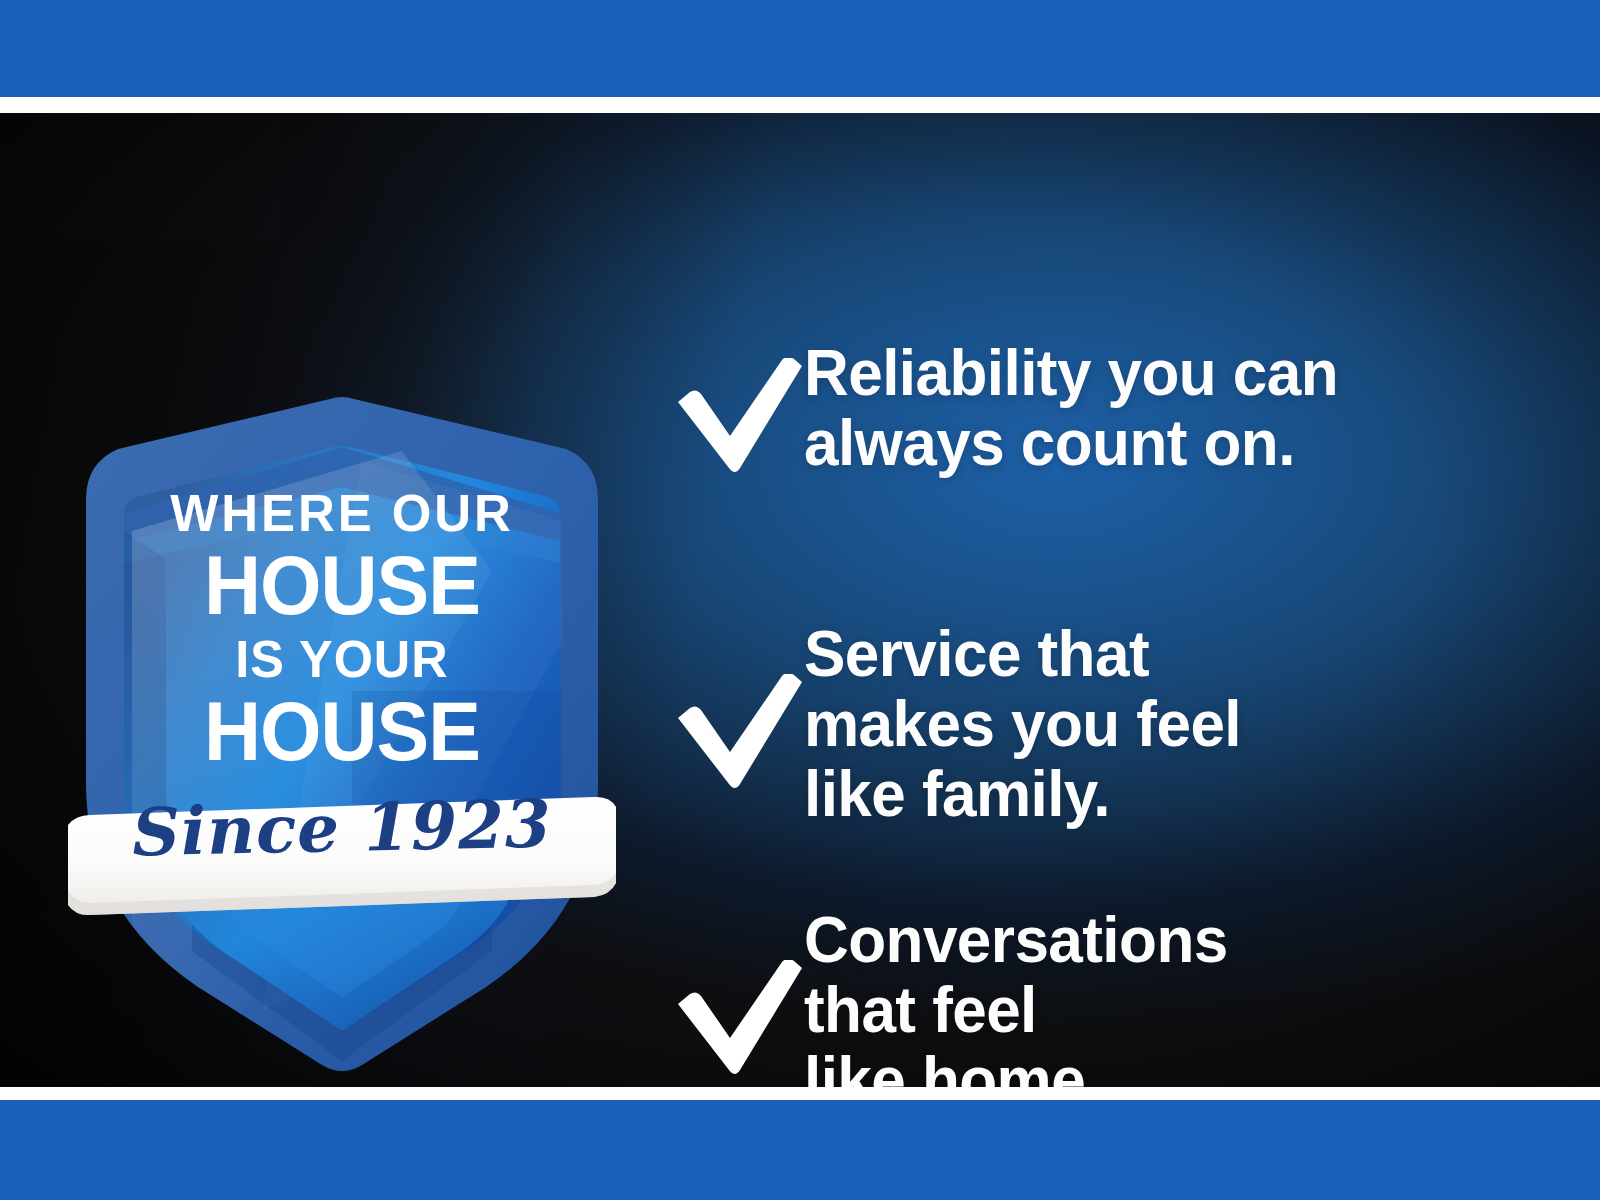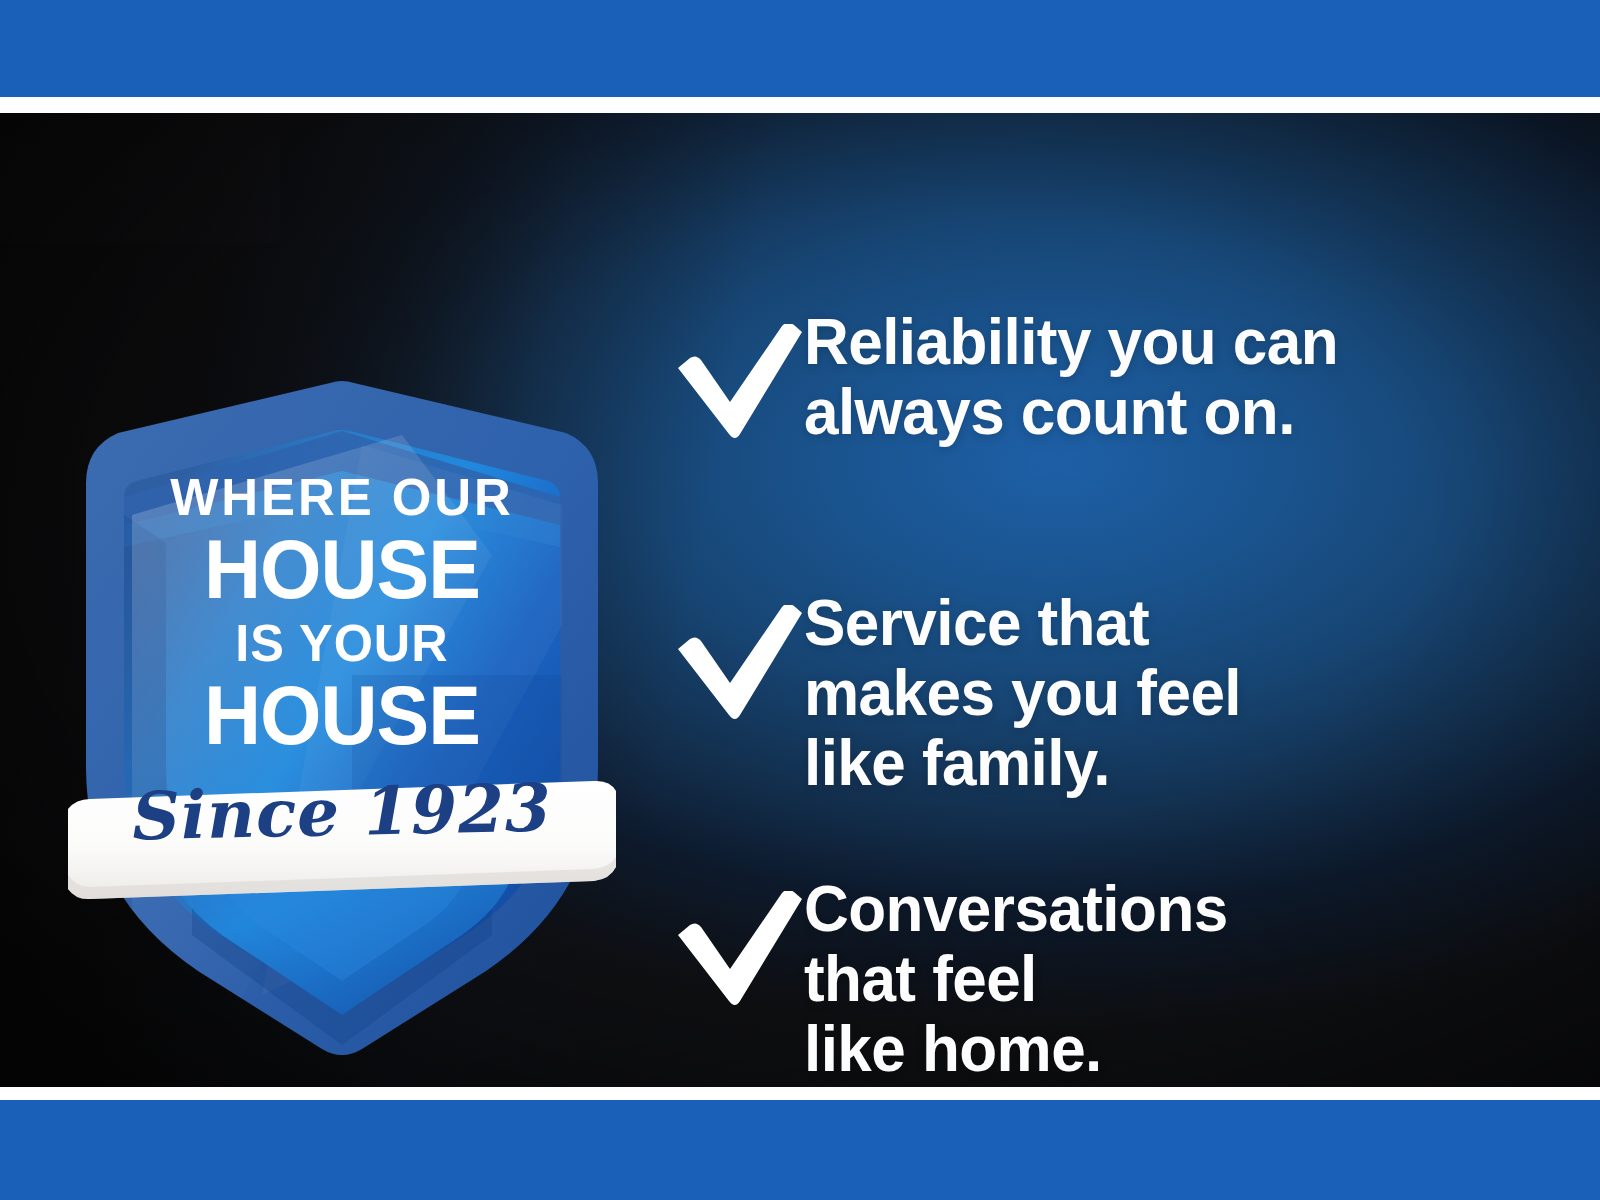--- a/index.html
+++ b/index.html
@@ -69,21 +69,21 @@
   .stage-noise {
     position:absolute; inset:-20px;
     opacity:0.5;
     mix-blend-mode:overlay;
     pointer-events:none;
   }
 
   
   .logo {
     position:absolute;
-    left:62px; top:262px;
+    left:62px; top:278px;
     width:560px; height:690px;
   }
   .logo svg { display:block; width:100%; height:100%; }
 
   .shield-headline {
     position:absolute;
     left:0; top:0; width:100%; height:100%;
     pointer-events:none;
   }
   .hl {
@@ -123,21 +123,22 @@
   
   .bullets {
     position:absolute;
     left:672px; top:195px;
     width:860px;
   }
   .bullet {
     position:absolute;
     left:0;
     display:flex;
-    align-items:flex-start;
+    align-items:center;
+    margin-top:31px;
   }
   .bullet-0 { top:0px; }
   .bullet-1 { top:281px; }
   .bullet-2 { top:567px; }
 
   .check {
     flex:0 0 auto;
     width:132px; height:118px;
     margin-top:16px;
   }

